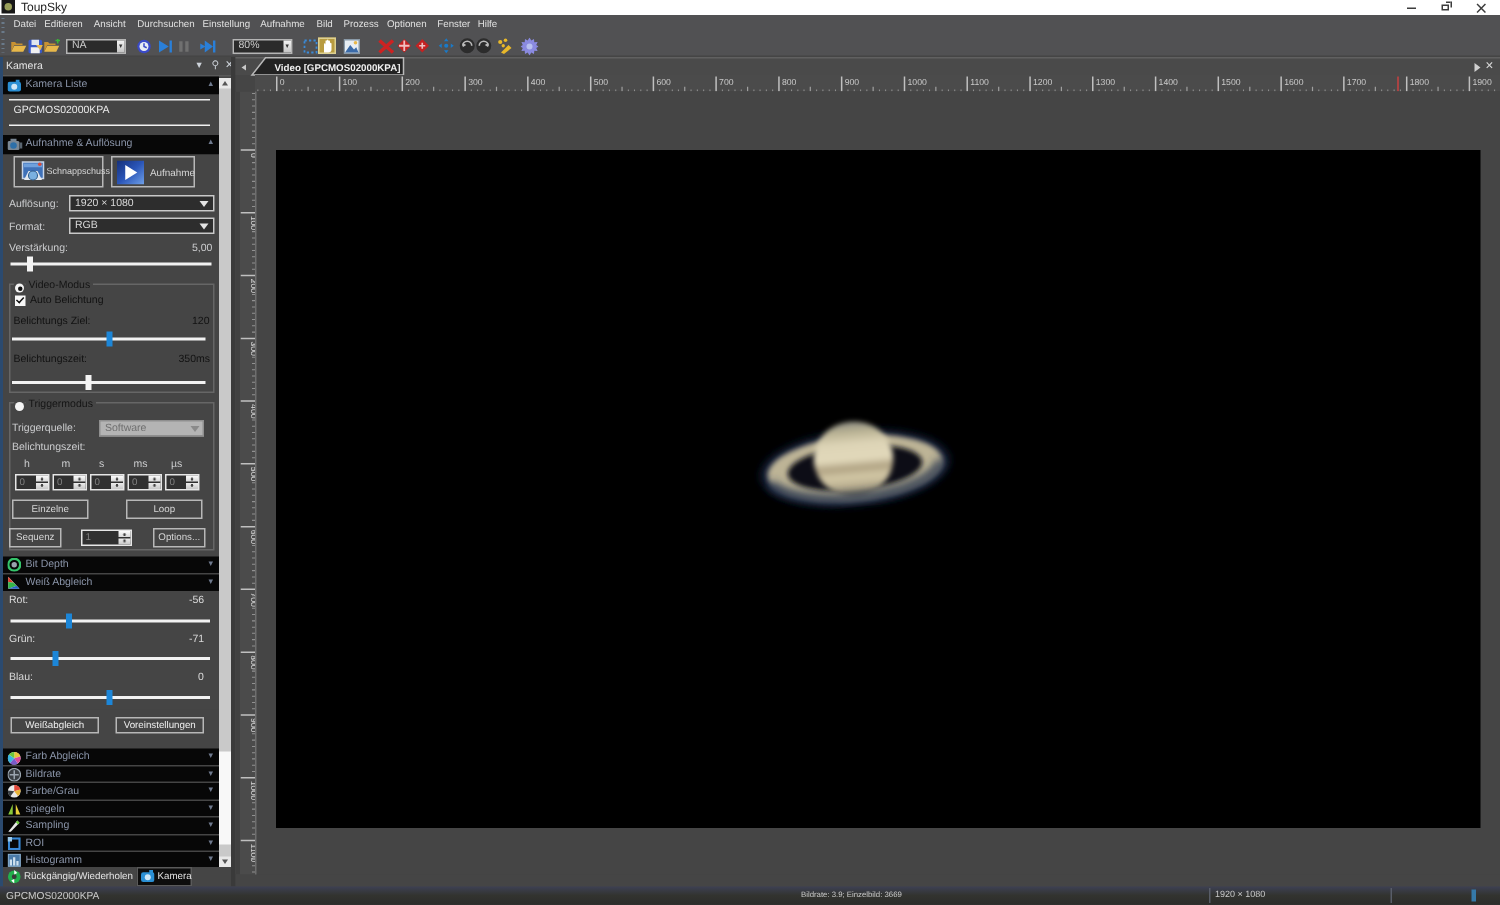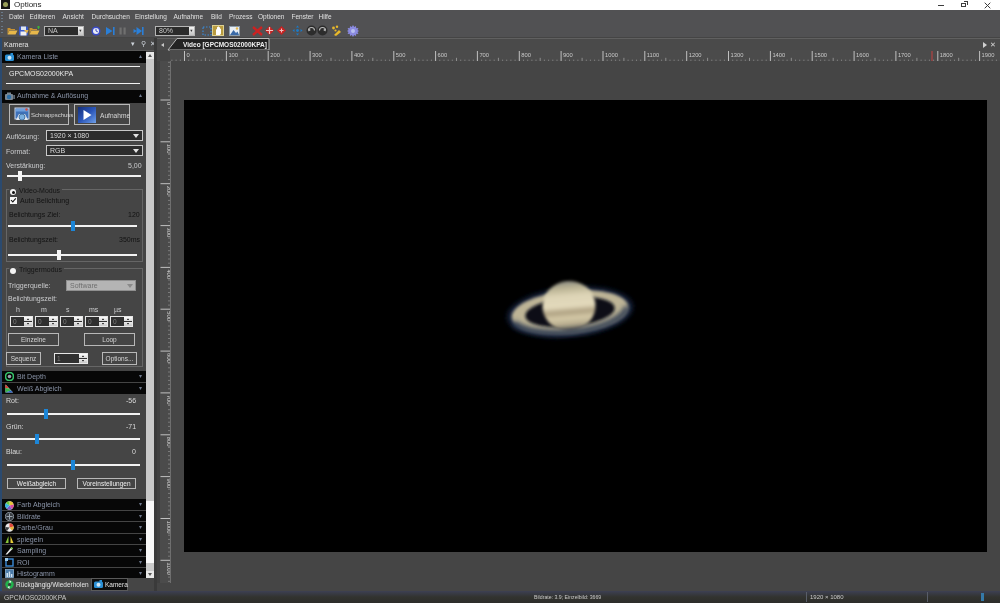--- a/index.html
+++ b/index.html
@@ -101,21 +101,21 @@
 #blackimg { left:184px; top:100px; width:803px; height:452px; background:#000; }
 </style>
 </head>
 <body>
 <div id="app">
 
 <div class="abs" id="titlebar"></div>
 <div class="abs" id="appicon">
       <i></i>
     </div>
-<div class="abs" id="apptitle">Options</div>
+<div class="abs" id="apptitle">ToupSky</div>
 <div class="abs" style="left:938px;top:5px;width:6px;height:1px;background:#3c3c3c;"></div>
 <div class="abs" style="left:961px;top:2.5px;width:4.5px;height:4.5px;border:1px solid #3c3c3c;"></div>
 <div class="abs" style="left:963.5px;top:1px;width:3.5px;height:1px;background:#3c3c3c;"></div>
 <div class="abs" style="left:966.5px;top:1px;width:1px;height:4px;background:#3c3c3c;"></div>
 <svg class="abs" style="left:984px;top:1.5px;" width="7" height="7" viewBox="0 0 7 7">
       <path d="M0.7 0.7 L6.3 6.3 M6.3 0.7 L0.7 6.3" stroke="#3c3c3c" stroke-width="1"></path>
     </svg>
 
 <div class="abs" id="menubar">
   <div class="grip"></div>

